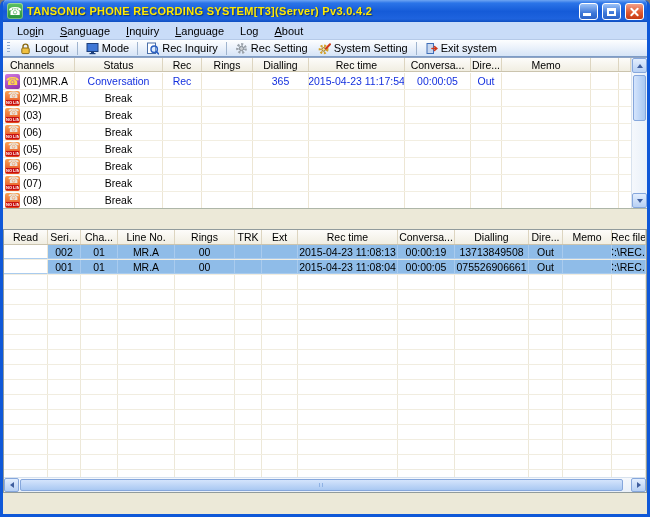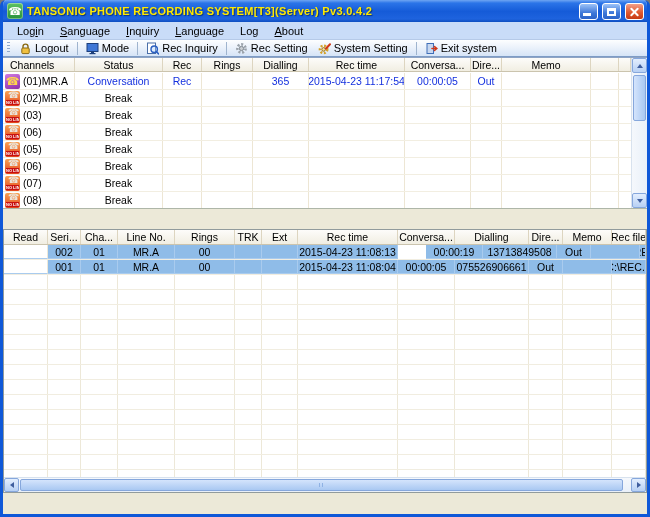--- a/index.html
+++ b/index.html
@@ -417,21 +417,21 @@
     <div class="records-body">
         <div class="rrow selected">
           <div class="cell readcol" style="width: 44px;"></div>
           <div class="cell" style="width: 33px;">002</div>
           <div class="cell" style="width: 37px;">01</div>
           <div class="cell" style="width: 57px;">MR.A</div>
           <div class="cell" style="width: 60px;">00</div>
           <div class="cell" style="width: 27px;"></div>
           <div class="cell" style="width: 36px;"></div>
           <div class="cell" style="width: 100px; text-align: right;">2015-04-23 11:08:13</div>
-          <div class="cell" style="width: 57px; margin-left: 28px;">00:00:19</div>
+          <div class="cell" style="width: 57px;">00:00:19</div>
           <div class="cell" style="width: 74px;">13713849508</div>
           <div class="cell" style="width: 34px;">Out</div>
           <div class="cell" style="width: 49px;"></div>
           <div class="cell flex">C:\REC...</div>
         </div>
         <div class="rrow selected">
           <div class="cell readcol" style="width: 44px;"></div>
           <div class="cell" style="width: 33px;">001</div>
           <div class="cell" style="width: 37px;">01</div>
           <div class="cell" style="width: 57px;">MR.A</div>

